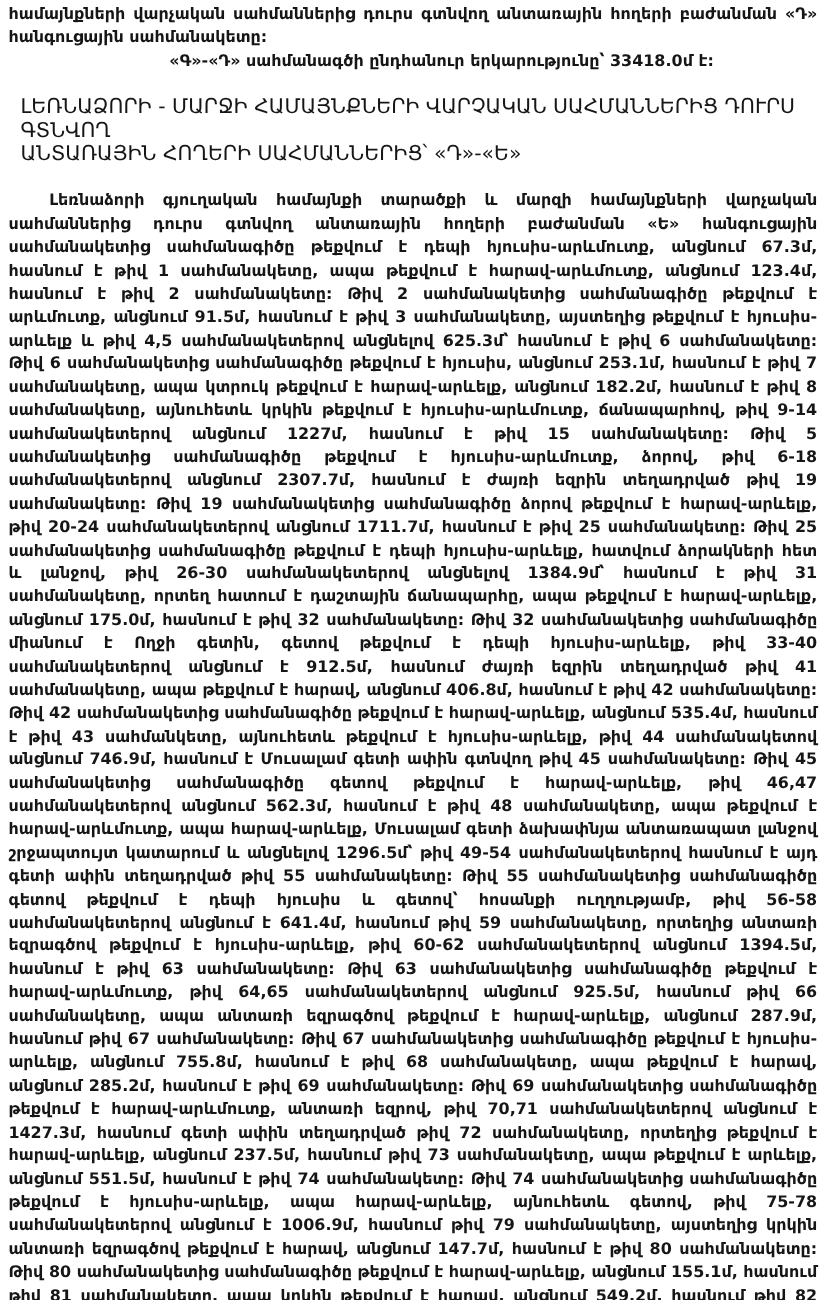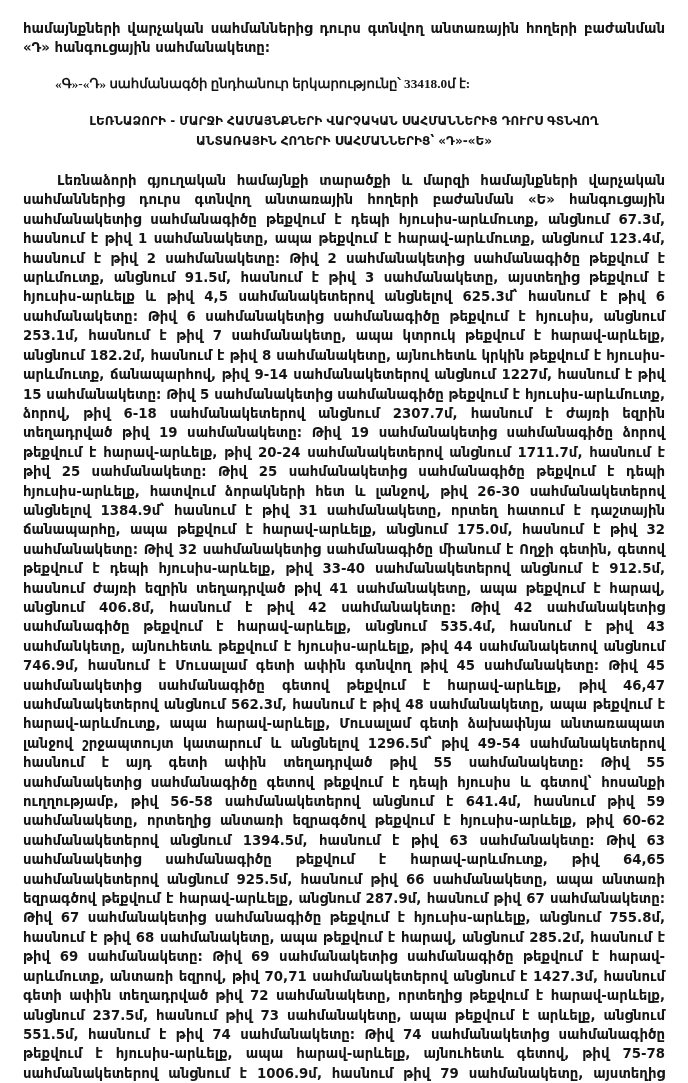--- a/index.html
+++ b/index.html
@@ -14,35 +14,33 @@
     padding: 3px 7px 4px 7px;
     background: #ffffff;
     font-family: "DejaVu Sans", sans-serif;
     font-weight: 700;
     color: #161616;
     font-size: 13.3px;
     line-height: 19.4px;
     -webkit-font-smoothing: none;
   }
   .para {
-    margin: 16px;
+    margin: 0;
     text-align: justify;
     text-justify: inter-word;
   }
   .total-line {
     margin: 0 0 0 48px;
-    text-align: left;
-    font-family: Liberation Serif, serif;
+    text-align: center;
   }
   .heading {
     margin: 19px 10px 20px 10px;
-    text-align: center;
-    font-size: 12px;
+    font-size: 17px;
     line-height: 19.4px;
-    font-weight: 700;
+    font-weight: 400;
   }
   .heading .hline {
     display: block;
   }
   .body-text {
     text-indent: 34px;
   }
 </style>
 </head>
 <body>

